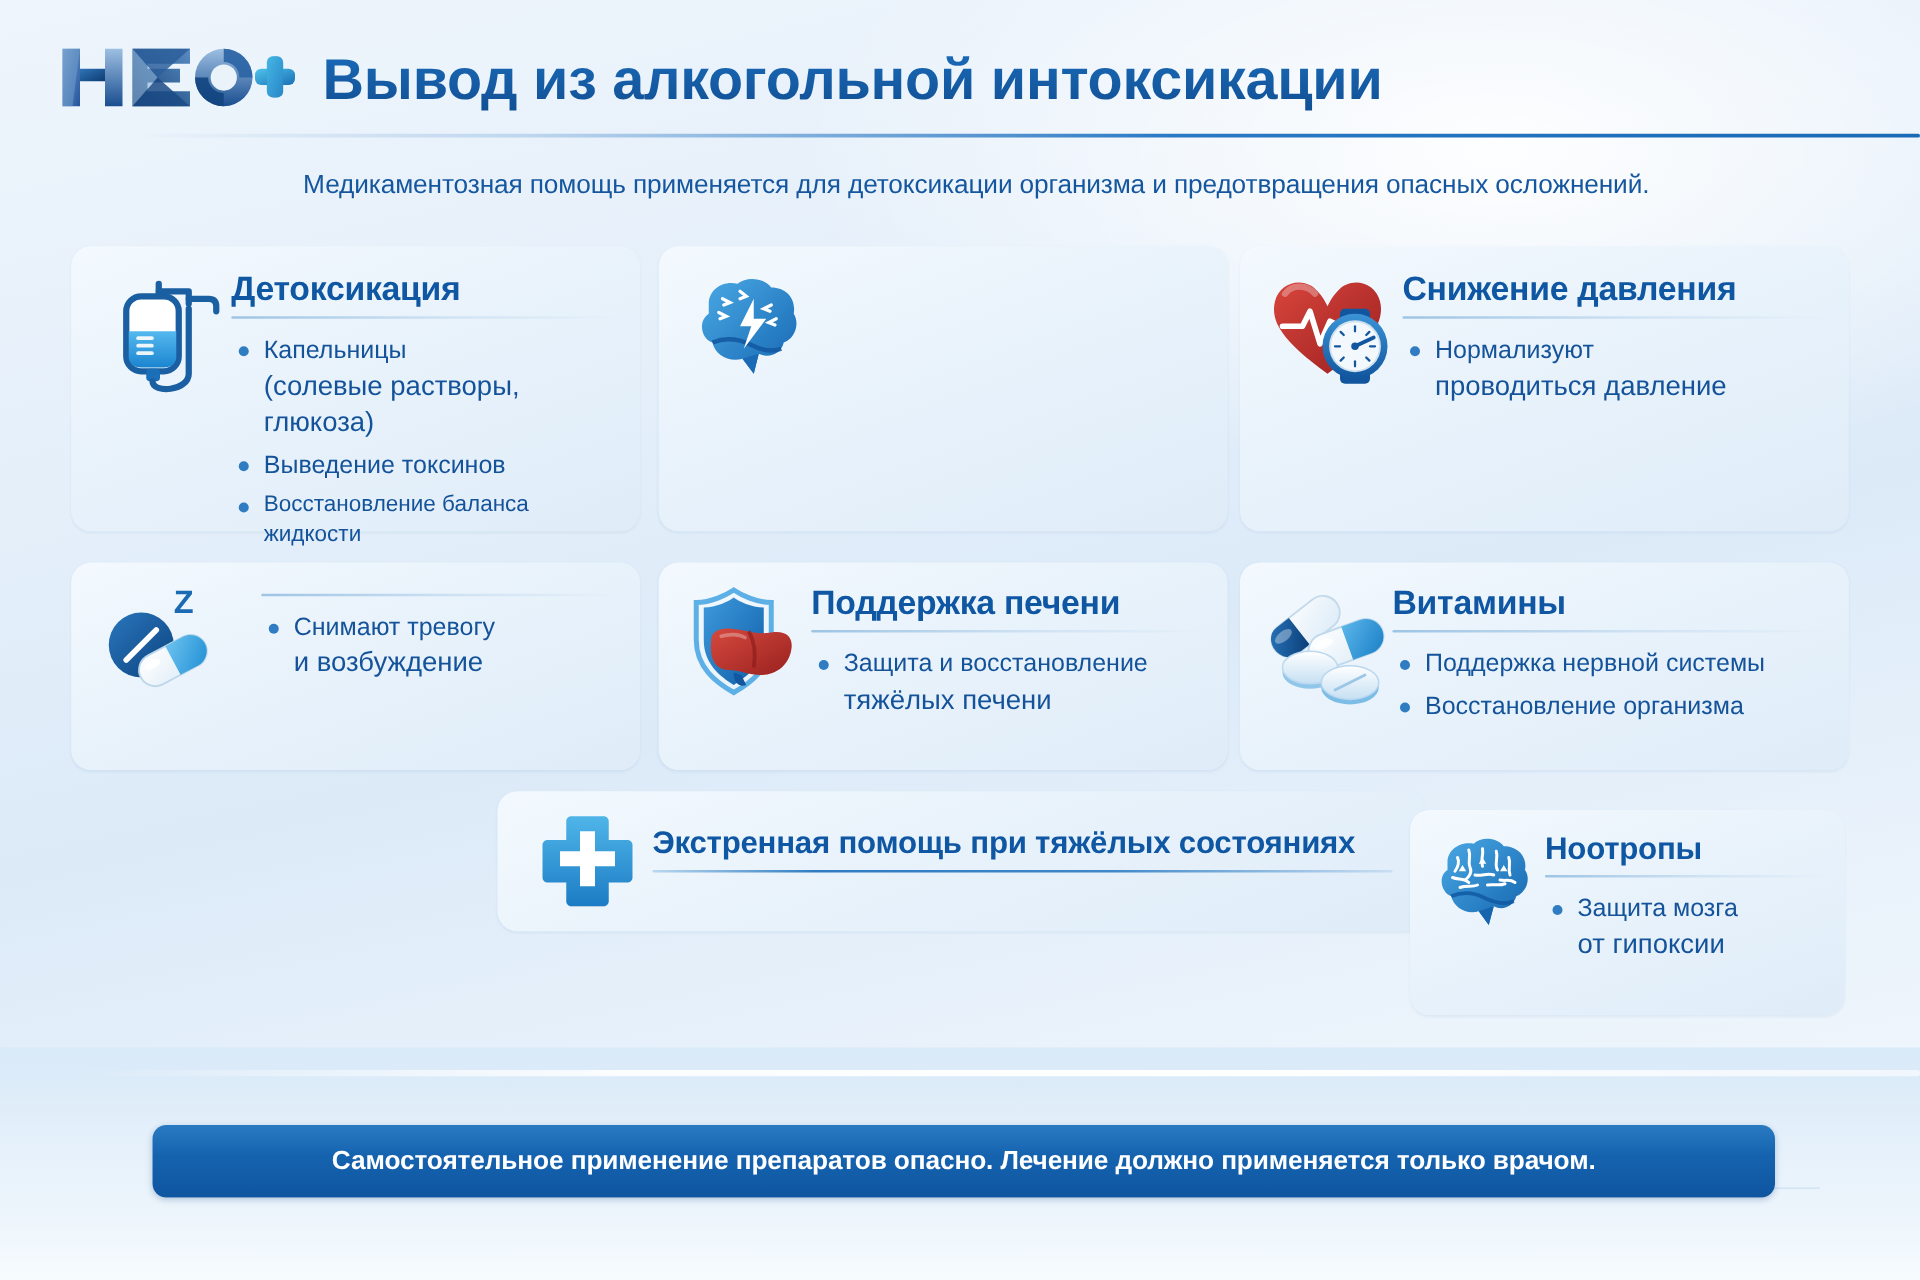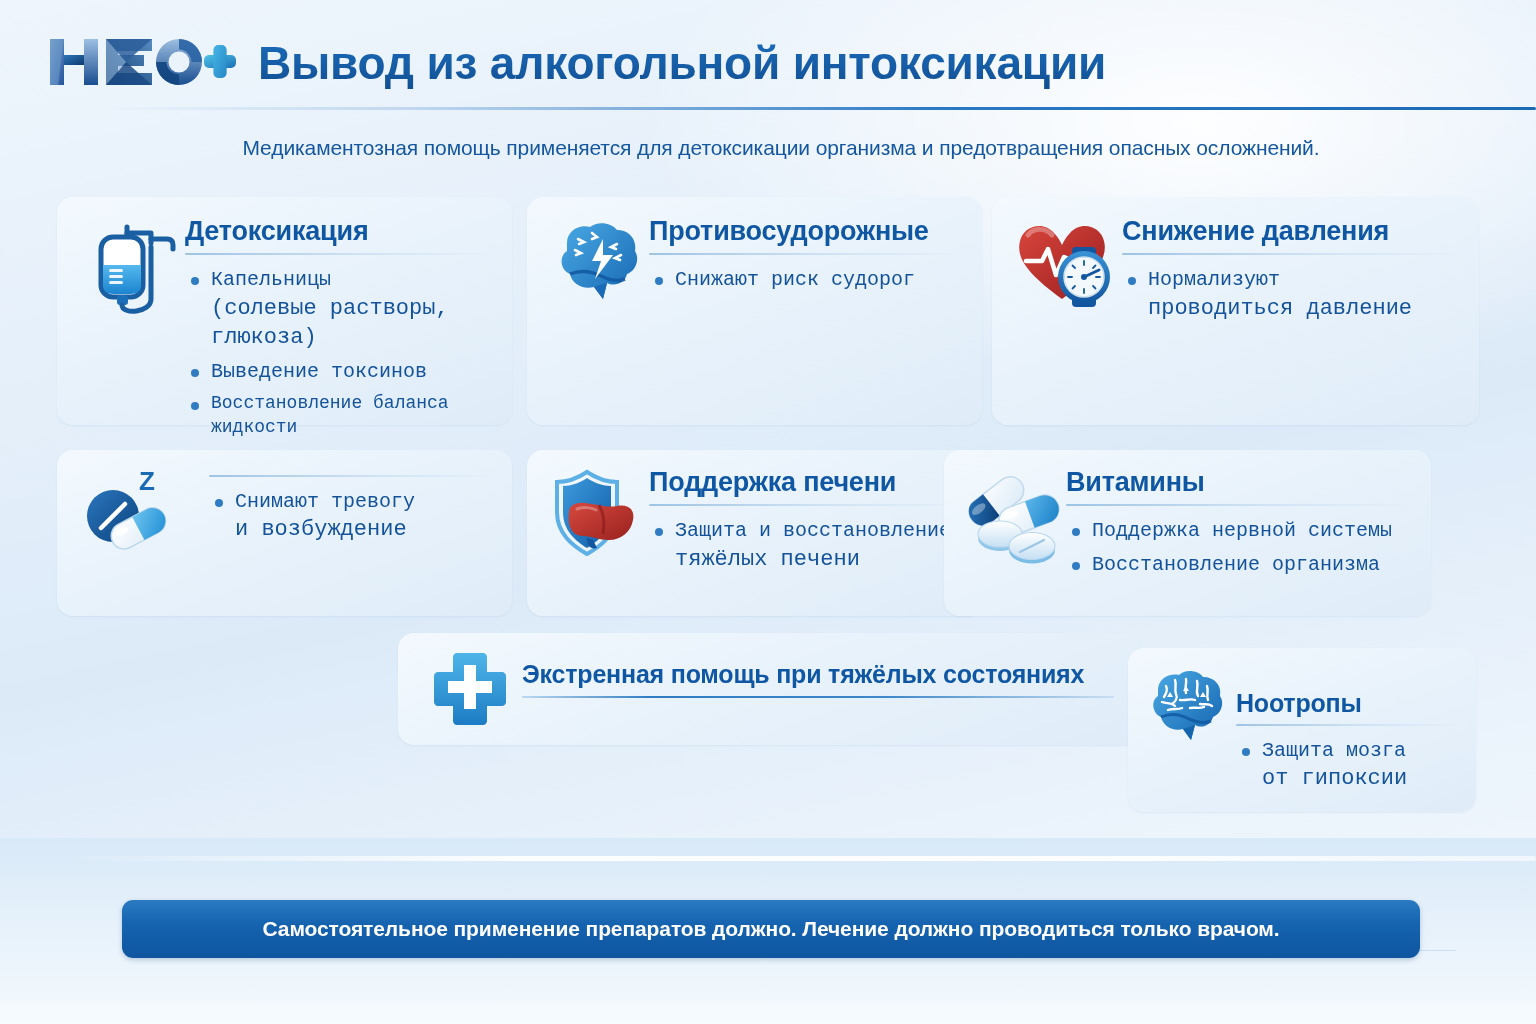--- a/index.html
+++ b/index.html
@@ -122,21 +122,20 @@
   }
   .card-rule {
     margin-top: 7px;
     height: 2px;
     background: linear-gradient(90deg, #9ec4e4 0%, #cfe2f3 55%, rgba(207,226,243,0) 100%);
     border-radius: 2px;
   }
   .bullets {
     list-style: none;
     margin-top: 12px;
-    font-family: Liberation Mono, monospace;
   }
   .bullets li {
     position: relative;
     padding-left: 26px;
     margin-bottom: 7px;
     font-size: 20px;
     line-height: 1.32;
     color: #14539a;
   }
   .bullets li.sm { font-size: 18px; }
@@ -155,35 +154,35 @@
     color: #14539a;
   }
 
   
   #card-detox      { left: 57px;  top: 197px; width: 455px; height: 228px; }
   #card-anticonv   { left: 527px; top: 197px; width: 455px; height: 228px; }
   #card-pressure   { left: 992px; top: 197px; width: 487px; height: 228px; }
   
   #card-sedative   { left: 57px;  top: 450px; width: 455px; height: 166px; }
   #card-liver      { left: 527px; top: 450px; width: 455px; height: 166px; }
-  #card-vitamins   { left: 944px; top: 450px; width: 487px; height: 166px; }
+  #card-vitamins   { left: 992px; top: 450px; width: 487px; height: 166px; }
   
   #card-emergency  { left: 398px; top: 633px; width: 742px; height: 112px; }
   #card-nootropics { left: 1128px; top: 648px; width: 348px; height: 164px; }
 
   #card-emergency .card-icon { left: 32px; top: 16px; width: 80px; height: 80px; }
   #card-emergency .card-body { left: 124px; right: 26px; top: 28px; }
   #card-emergency .card-title { font-size: 25px; }
   #card-emergency .card-rule {
     margin-top: 8px;
     background: linear-gradient(90deg, #bcd8ef 0%, #2f7cc2 22%, #3f88c9 62%, rgba(63,136,201,0.15) 100%);
   }
 
   #card-nootropics .card-icon { left: 14px; top: 14px; width: 92px; height: 92px; }
-  #card-nootropics .card-body { left: 108px; right: 14px; top: 18px; margin-top: 24px; }
+  #card-nootropics .card-body { left: 108px; right: 14px; top: 18px; }
   #card-nootropics .card-title { font-size: 25px; }
 
   #card-vitamins .card-icon { left: 10px; top: 14px; width: 110px; height: 106px; }
   #card-vitamins .card-body { left: 122px; top: 18px; }
 
   #card-sedative .card-icon  { left: 18px; top: 12px; width: 104px; height: 104px; }
   #card-sedative .card-body  { left: 152px; top: 18px; }
 
   #card-liver .card-icon     { left: 16px; top: 14px; width: 104px; height: 104px; }
   #card-liver .card-body     { left: 122px; top: 18px; }
@@ -328,27 +327,20 @@
       <path d="M22 30 C22 18 34 11 45 14 C52 8 66 9 72 17 C84 17 92 26 90 38 C95 46 91 58 82 61 C80 70 70 74 62 70 L58 86 L49 74 C38 77 27 71 25 61 C16 58 13 44 22 38 Z" fill="url(#brG1)"></path>
       <path d="M25 61 C35 57 46 58 56 63 C64 67 72 69 80 66" stroke="#1257a0" stroke-width="3.5" fill="none" opacity="0.85"></path>
       <path d="M49 74 L58 86 L62 70" fill="#1a6ab5"></path>
       <path d="M58 26 L47 48 L56 48 L50 66 L68 42 L58 42 Z" fill="#ffffff"></path>
       <path d="M33 26 l6 3 l-5 2" stroke="#ffffff" stroke-width="2.6" fill="none" stroke-linecap="round"></path>
       <path d="M30 37 l6 3 l-5 2" stroke="#ffffff" stroke-width="2.6" fill="none" stroke-linecap="round"></path>
       <path d="M47 20 l5 4 l-5 2" stroke="#ffffff" stroke-width="2.6" fill="none" stroke-linecap="round"></path>
       <path d="M72 31 l-6 3 l5 2" stroke="#ffffff" stroke-width="2.6" fill="none" stroke-linecap="round"></path>
       <path d="M76 42 l-6 3 l5 2" stroke="#ffffff" stroke-width="2.6" fill="none" stroke-linecap="round"></path>
     </svg>
-  </div>
-  <div class="card-body">
-    <div class="card-title">Противосудорожные</div>
-    <div class="card-rule"></div>
-    <ul class="bullets">
-      <li>Снижают риск судорог</li>
-    </ul>
   </div>
 </div>
 
 <div class="card" id="card-pressure">
   <div class="card-icon">
     <svg viewBox="0 0 110 104" width="110" height="104">
       <defs>
         <linearGradient id="hrtG" x1="0" y1="0" x2="1" y2="1">
           <stop offset="0" stop-color="#d8453c"></stop>
             <stop offset="1" stop-color="#9b1f20"></stop>
@@ -572,14 +564,14 @@
     <ul class="bullets">
       <li>
         <span>Защита мозга</span>
         <span class="sub">от гипоксии</span>
       </li>
     </ul>
   </div>
 </div>
 
 <div class="warning">
-  <span class="warning-text">Самостоятельное применение препаратов должно. Лечение должно проводиться только врачом.</span>
+  <span class="warning-text">Самостоятельное применение препаратов опасно. Лечение должно применяется только врачом.</span>
 </div>
 
 </body></html>

